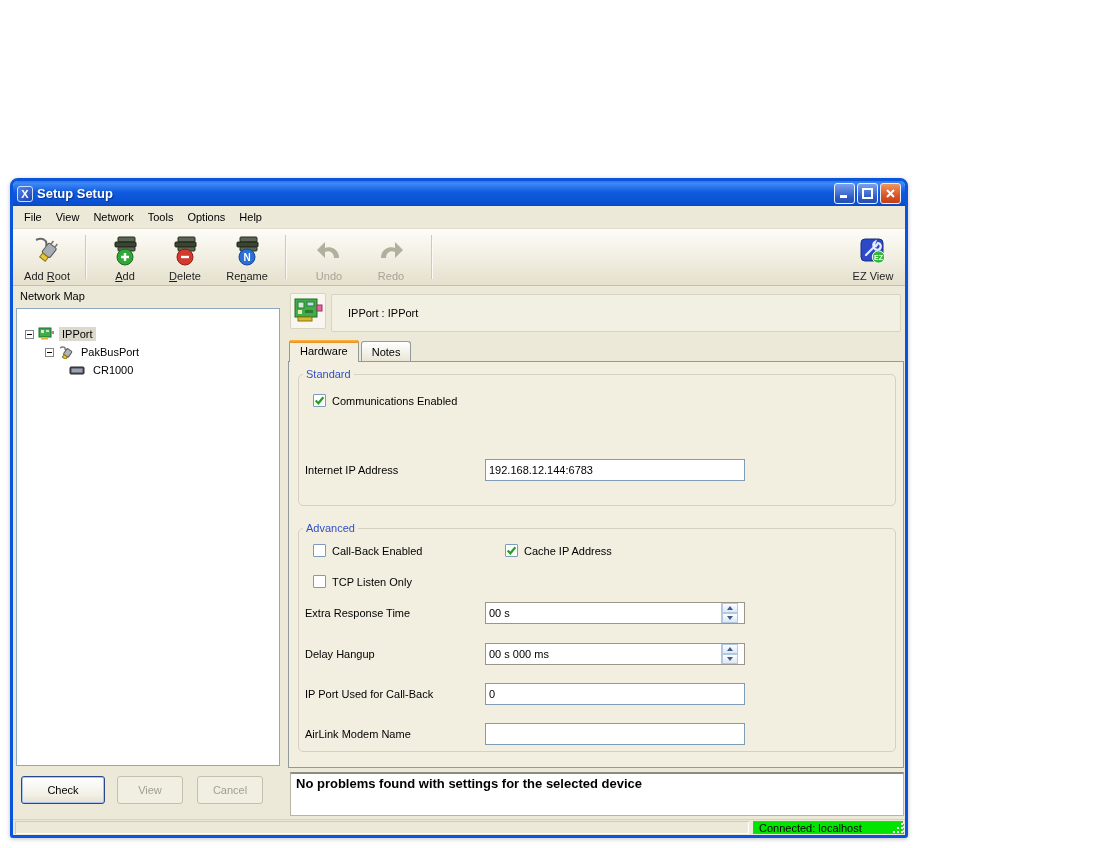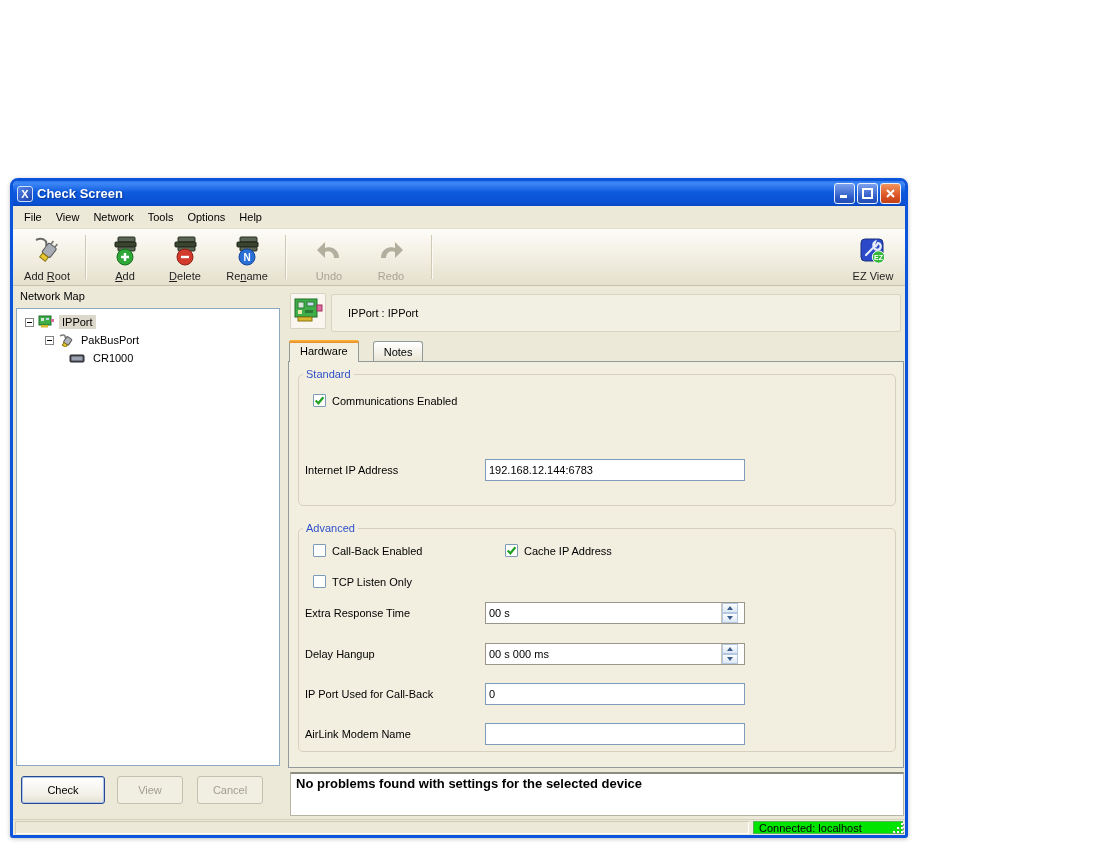--- a/index.html
+++ b/index.html
@@ -61,21 +61,21 @@
   .right-panel { position:absolute; left:274px; top:0; width:618px; height:533px; }
   .hdr-icon-box { position:absolute; left:3px; top:7px; width:36px; height:36px;
     background:#F8F6EE; border:1px solid #D8D4C2; border-radius:2px;
     display:flex; align-items:center; justify-content:center; }
   .hdr-label-box { position:absolute; left:44px; top:8px; width:570px; height:38px;
     background:#F2EFE3; border:1px solid #D8D4C2; border-radius:2px;
     display:flex; align-items:center; padding-left:16px; font-size:11px; }
   .tabs { position:absolute; left:2px; top:54px; display:flex; }
   .tab { position:relative; height:21px; padding:4px 10px 0 10px; font-size:11px;
     border:1px solid #919B9C; border-bottom:none; border-radius:3px 3px 0 0;
-    background:linear-gradient(180deg,#FFFFFF,#EAE6D6); margin-right:14px; top:1px; height:20px; }
+    background:linear-gradient(180deg,#FFFFFF,#EAE6D6); margin-right:2px; top:1px; height:20px; }
   .tab.active { background:#F2EFE1; top:0; height:22px; z-index:3; }
   .tab.active::before { content:""; position:absolute; left:-1px; right:-1px; top:-1px; height:3px;
     background:linear-gradient(180deg,#FFB834,#E68B2C); border-radius:3px 3px 0 0; }
   .tab-page { position:absolute; left:1px; top:75px; width:616px; height:407px;
     background:#F2EFE1; border:1px solid #919B9C; z-index:2; }
   fieldset { position:absolute; border:1px solid #D5D1BE; border-radius:5px; }
   legend { font-size:11px; color:#3050C8; padding:0 3px; margin-left:4px; }
   .fs-standard { left:9px; top:6px; width:598px; height:138px; }
   .fs-advanced { left:9px; top:160px; width:598px; height:230px; }
   .cbwrap { position:absolute; display:flex; align-items:flex-end; font-size:11px; gap:6px; }
@@ -110,21 +110,21 @@
   .grip { position:absolute; right:1px; bottom:1px; width:12px; height:12px; }
   .grip i { position:absolute; width:2px; height:2px; background:#fff; box-shadow:1px 1px 0 #7A9A7A; }
 </style>
 </head>
 <body>
 
 <div class="window">
 
   <div class="titlebar">
     <div class="app-icon">X</div>
-    <div class="title-text">Check Screen</div>
+    <div class="title-text">Setup Setup</div>
     <div class="tb-btns">
       <div class="tb-btn minmax">
         <svg width="11" height="11">
             <rect x="1" y="7" width="7" height="3" fill="#fff"></rect>
           </svg>
       </div>
       <div class="tb-btn minmax">
         <svg width="11" height="11">
             <rect x="1" y="1" width="9" height="9" fill="none" stroke="#fff" stroke-width="2"></rect>
           </svg>
@@ -238,21 +238,21 @@
       <span>EZ View</span>
     </div>
   </div>
 
   <div class="content">
 
     <div class="left-panel">
       <div class="netmap-label">Network Map</div>
 
       <div class="tree-box">
-        <div class="tree-row selected" style="padding-left:4px; margin-top:4px;">
+        <div class="tree-row selected" style="padding-left:4px; margin-top:16px;">
           <svg class="exp" viewBox="0 0 9 9">
               <rect x="0.5" y="0.5" width="8" height="8" fill="#fff" stroke="#848484"></rect>
               <line x1="2" y1="4.5" x2="7" y2="4.5" stroke="#000"></line>
             </svg>
           <span class="ticon">
             <svg width="17" height="14" viewBox="0 0 17 14">
               <rect x="1" y="1" width="12" height="9" fill="#3FAE49" stroke="#1E6E28"></rect>
               <rect x="3" y="3" width="3" height="3" fill="#D8E8D8"></rect>
               <rect x="8" y="3" width="3" height="2" fill="#C8D8F0"></rect>
               <rect x="3" y="10" width="7" height="2.5" fill="#D8B830"></rect>

